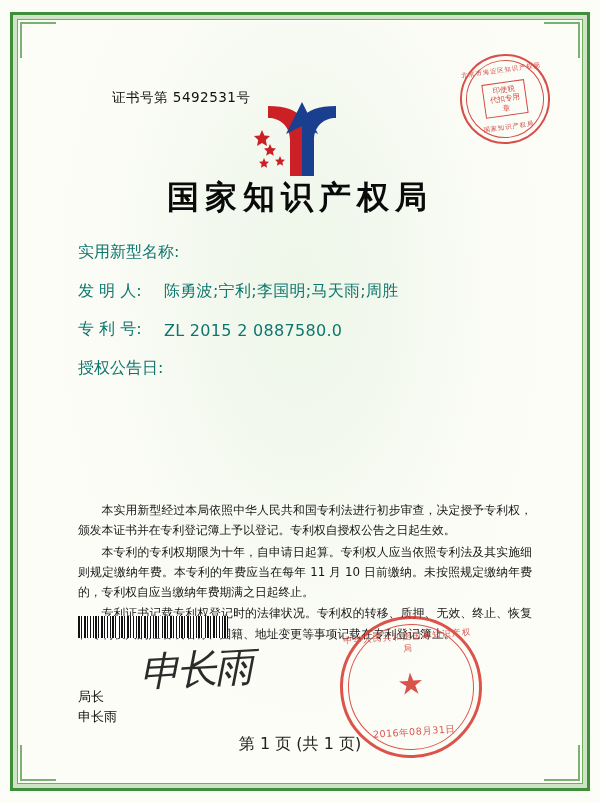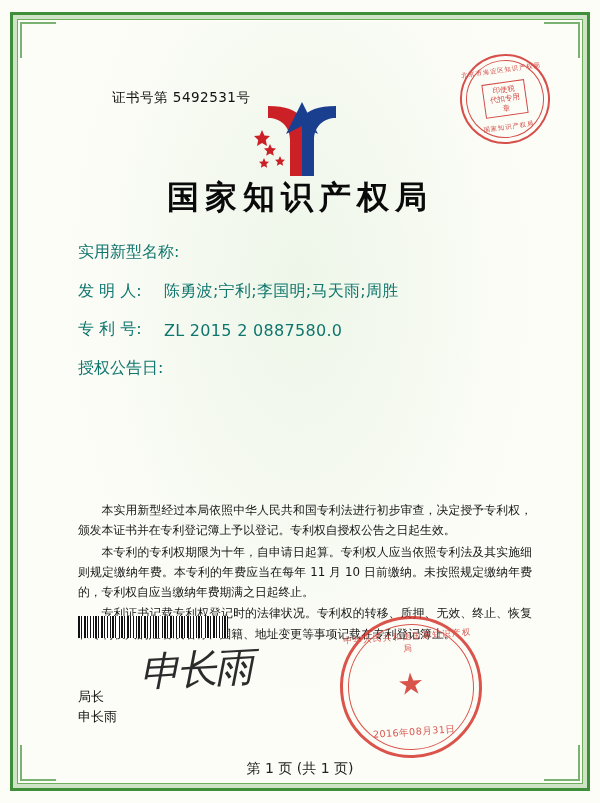--- a/index.html
+++ b/index.html
@@ -280,23 +280,23 @@
     font-size: 9.5px;
     color: #cf2a21;
     letter-spacing: 0.5px;
   }
 
   
   .page-footer {
     position: absolute;
     left: 0;
     right: 0;
-    bottom: 1px;
-    text-align: center;
-    font-size: 14px;
+    bottom: 24px;
+    text-align: center;
+    font-size: 16px;
     color: #222;
   }
 
   
   .corner {
     position: absolute;
     width: 34px;
     height: 34px;
     border: 2px solid #4f9a45;
     opacity: 0.75;

